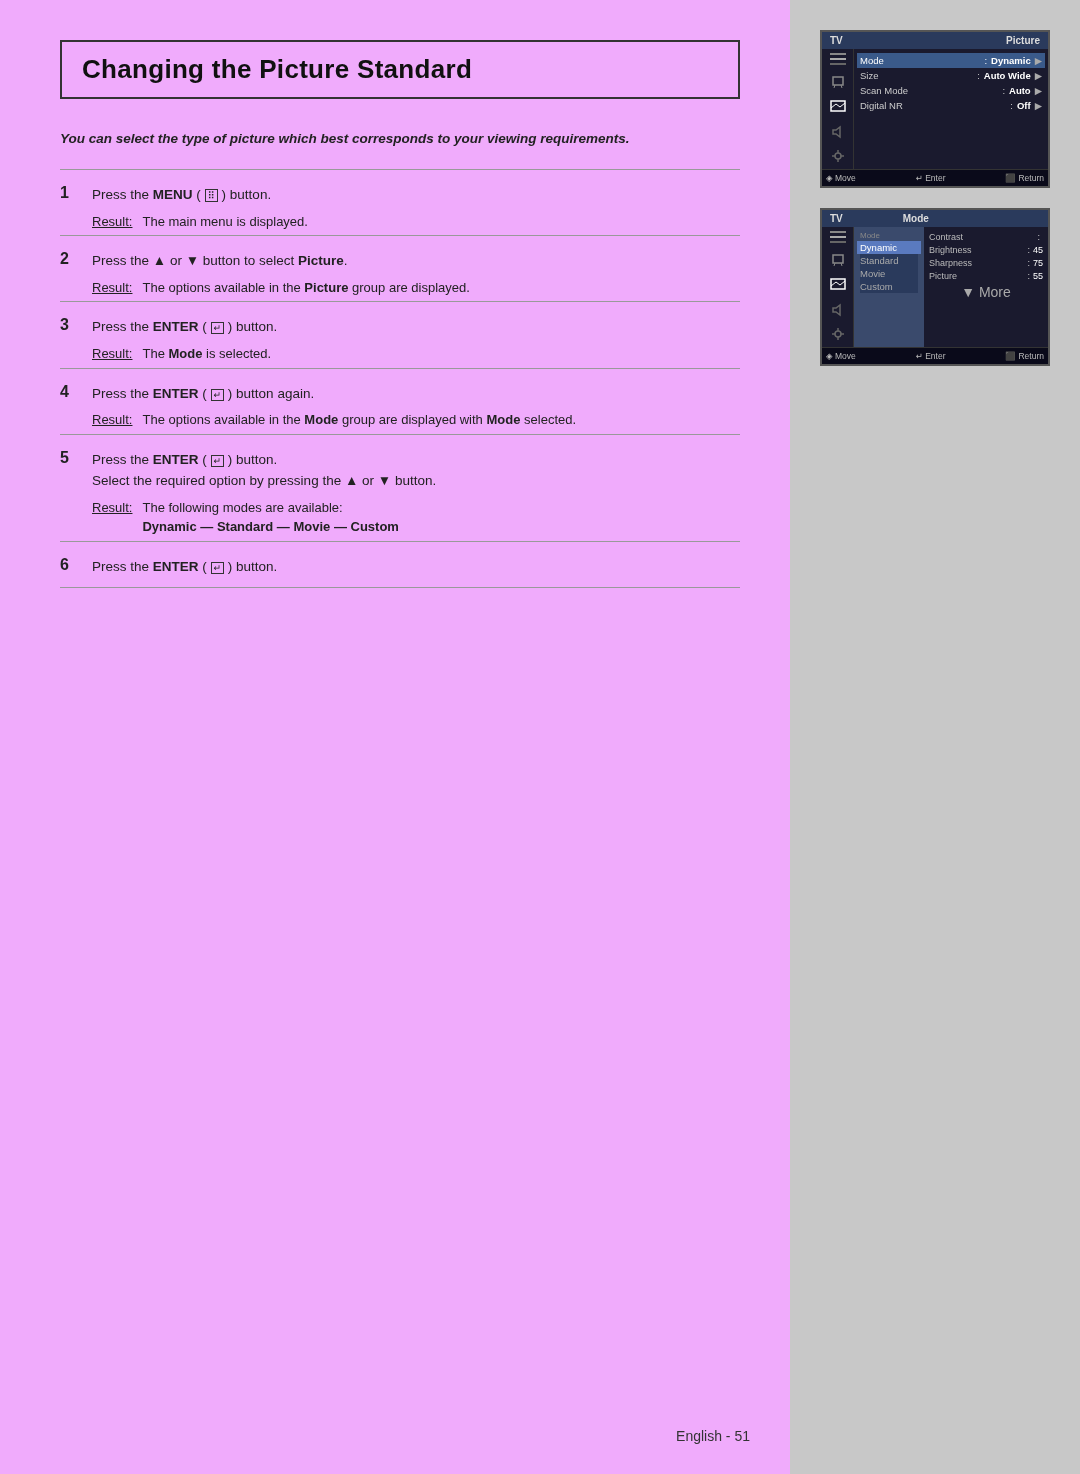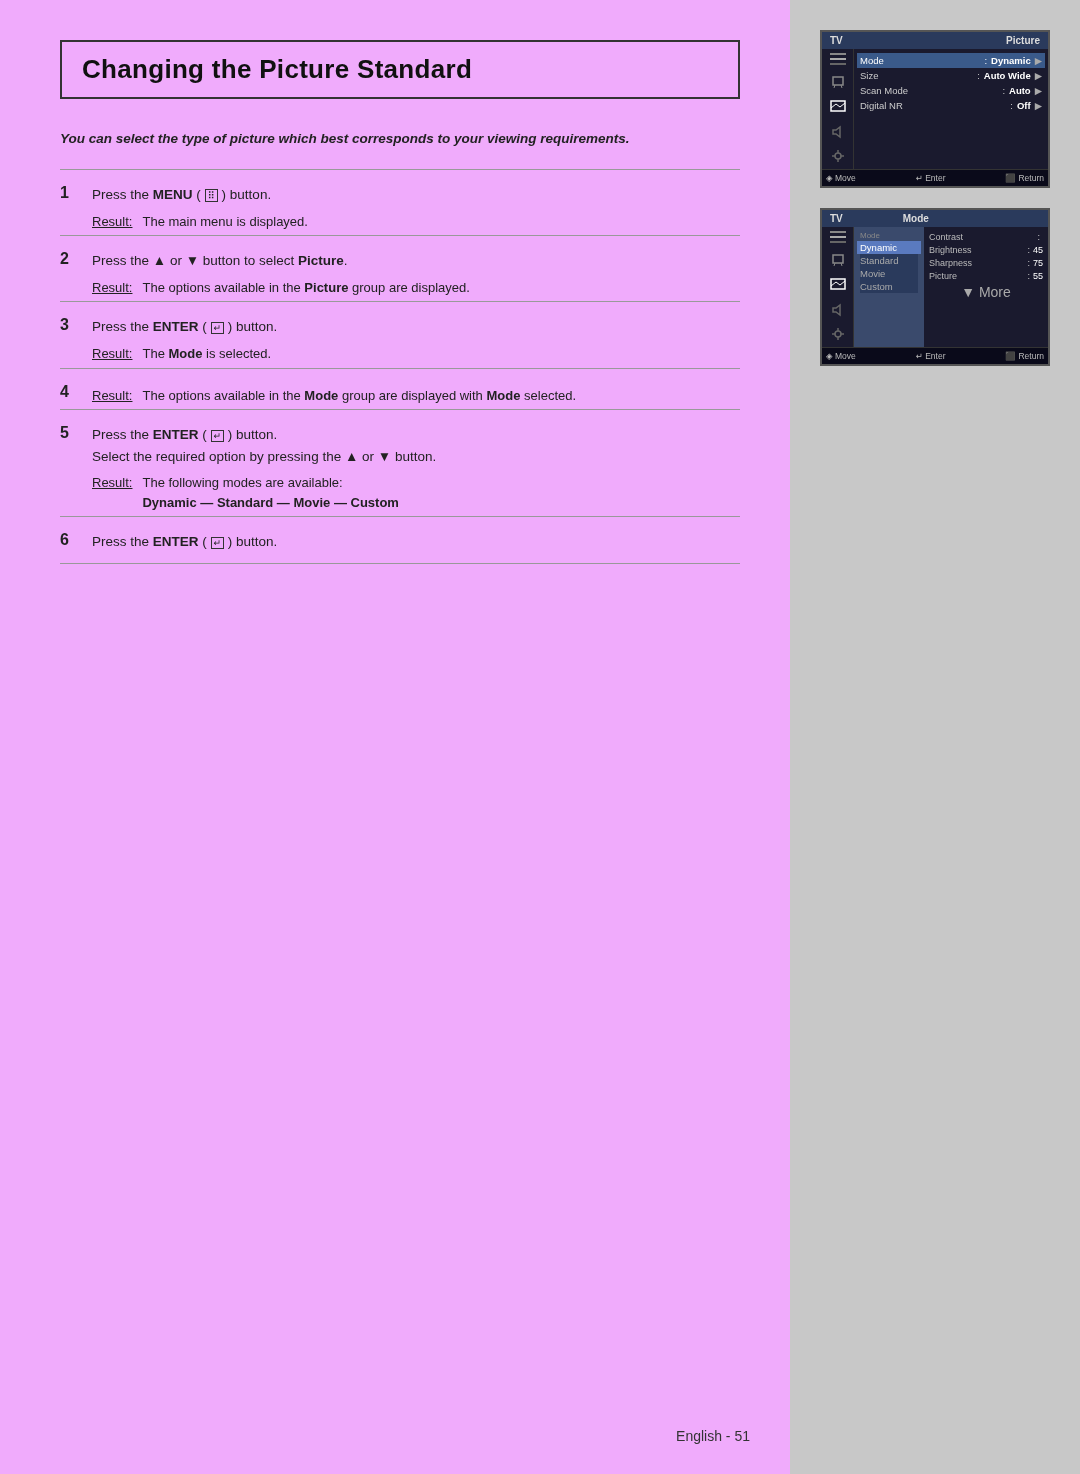--- a/index.html
+++ b/index.html
@@ -343,20 +343,23 @@
           <span class="result-text">
             The <b>Mode</b> is selected.
           </span>
         </div>
       </div>
     </div>
 
     <div class="step">
       <span class="step-num">4</span>
       <div class="step-body">
+        <p class="step-text">
+          Press the <b>ENTER</b> ( <span style="font-size:9px; border:1px solid #333; padding:0 2px;">↵</span> ) button again.
+        </p>
         <div class="result-line">
           <span class="result-label">Result:</span>
           <span class="result-text">
             The options available in the <b>Mode</b> group are displayed with <b>Mode</b> selected.
           </span>
         </div>
       </div>
     </div>
 
     <div class="step">

